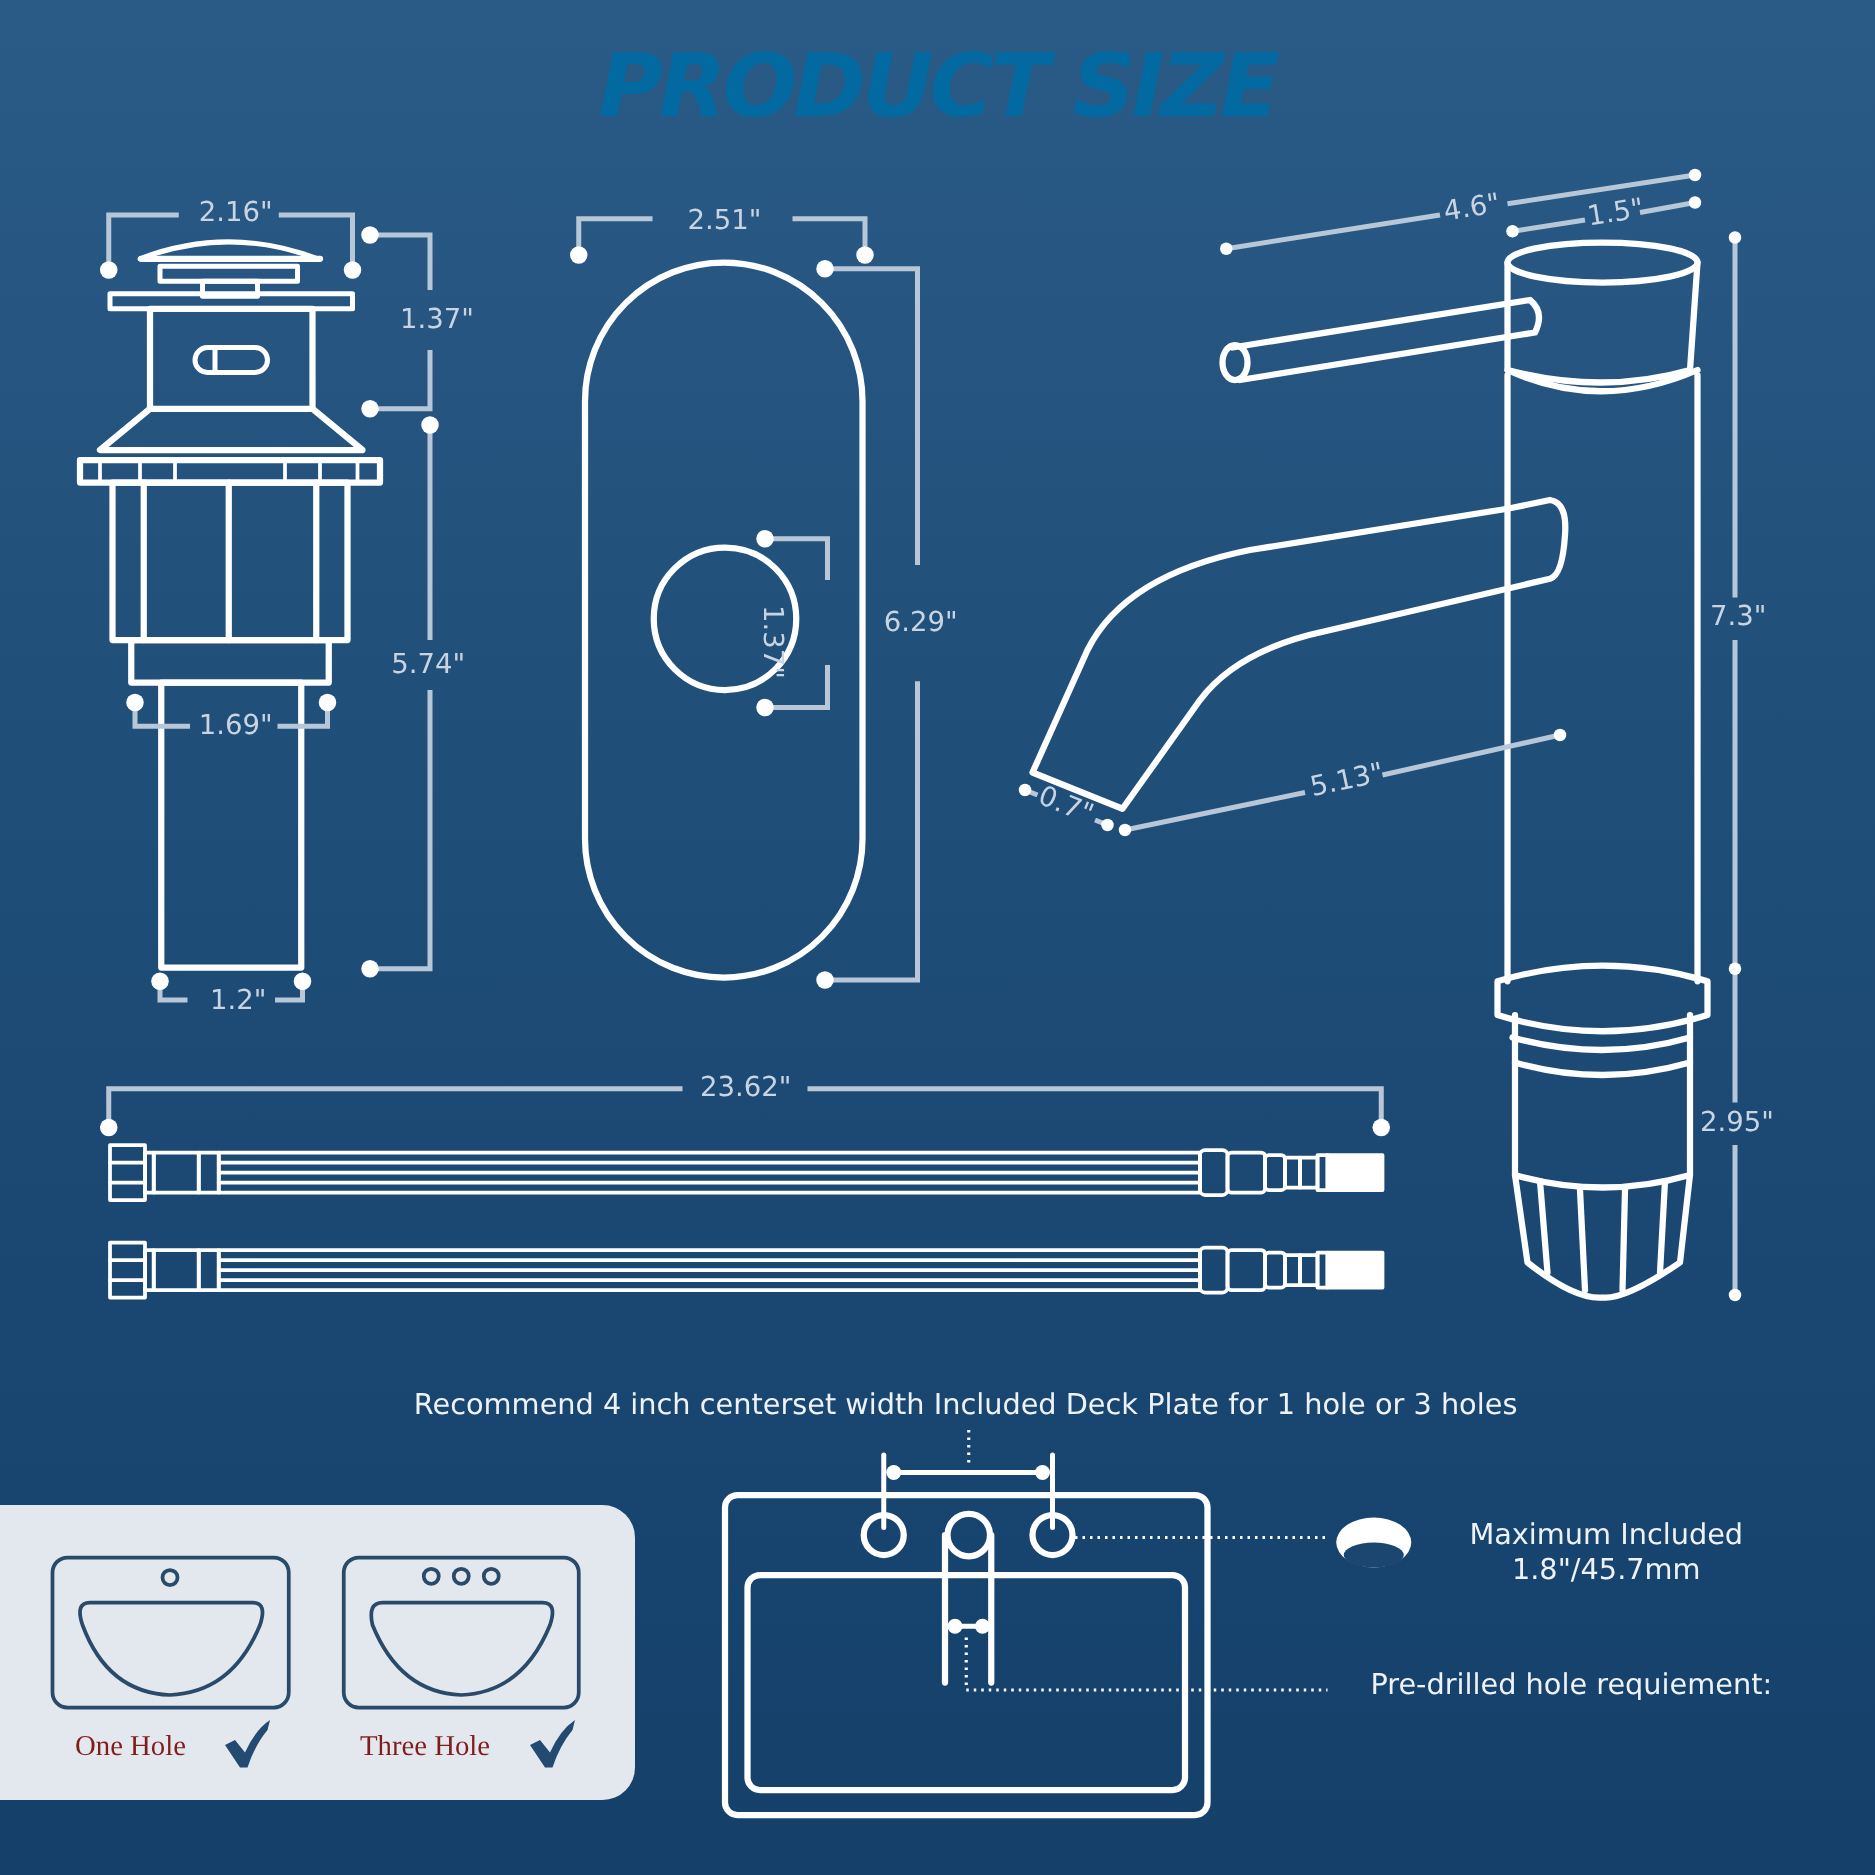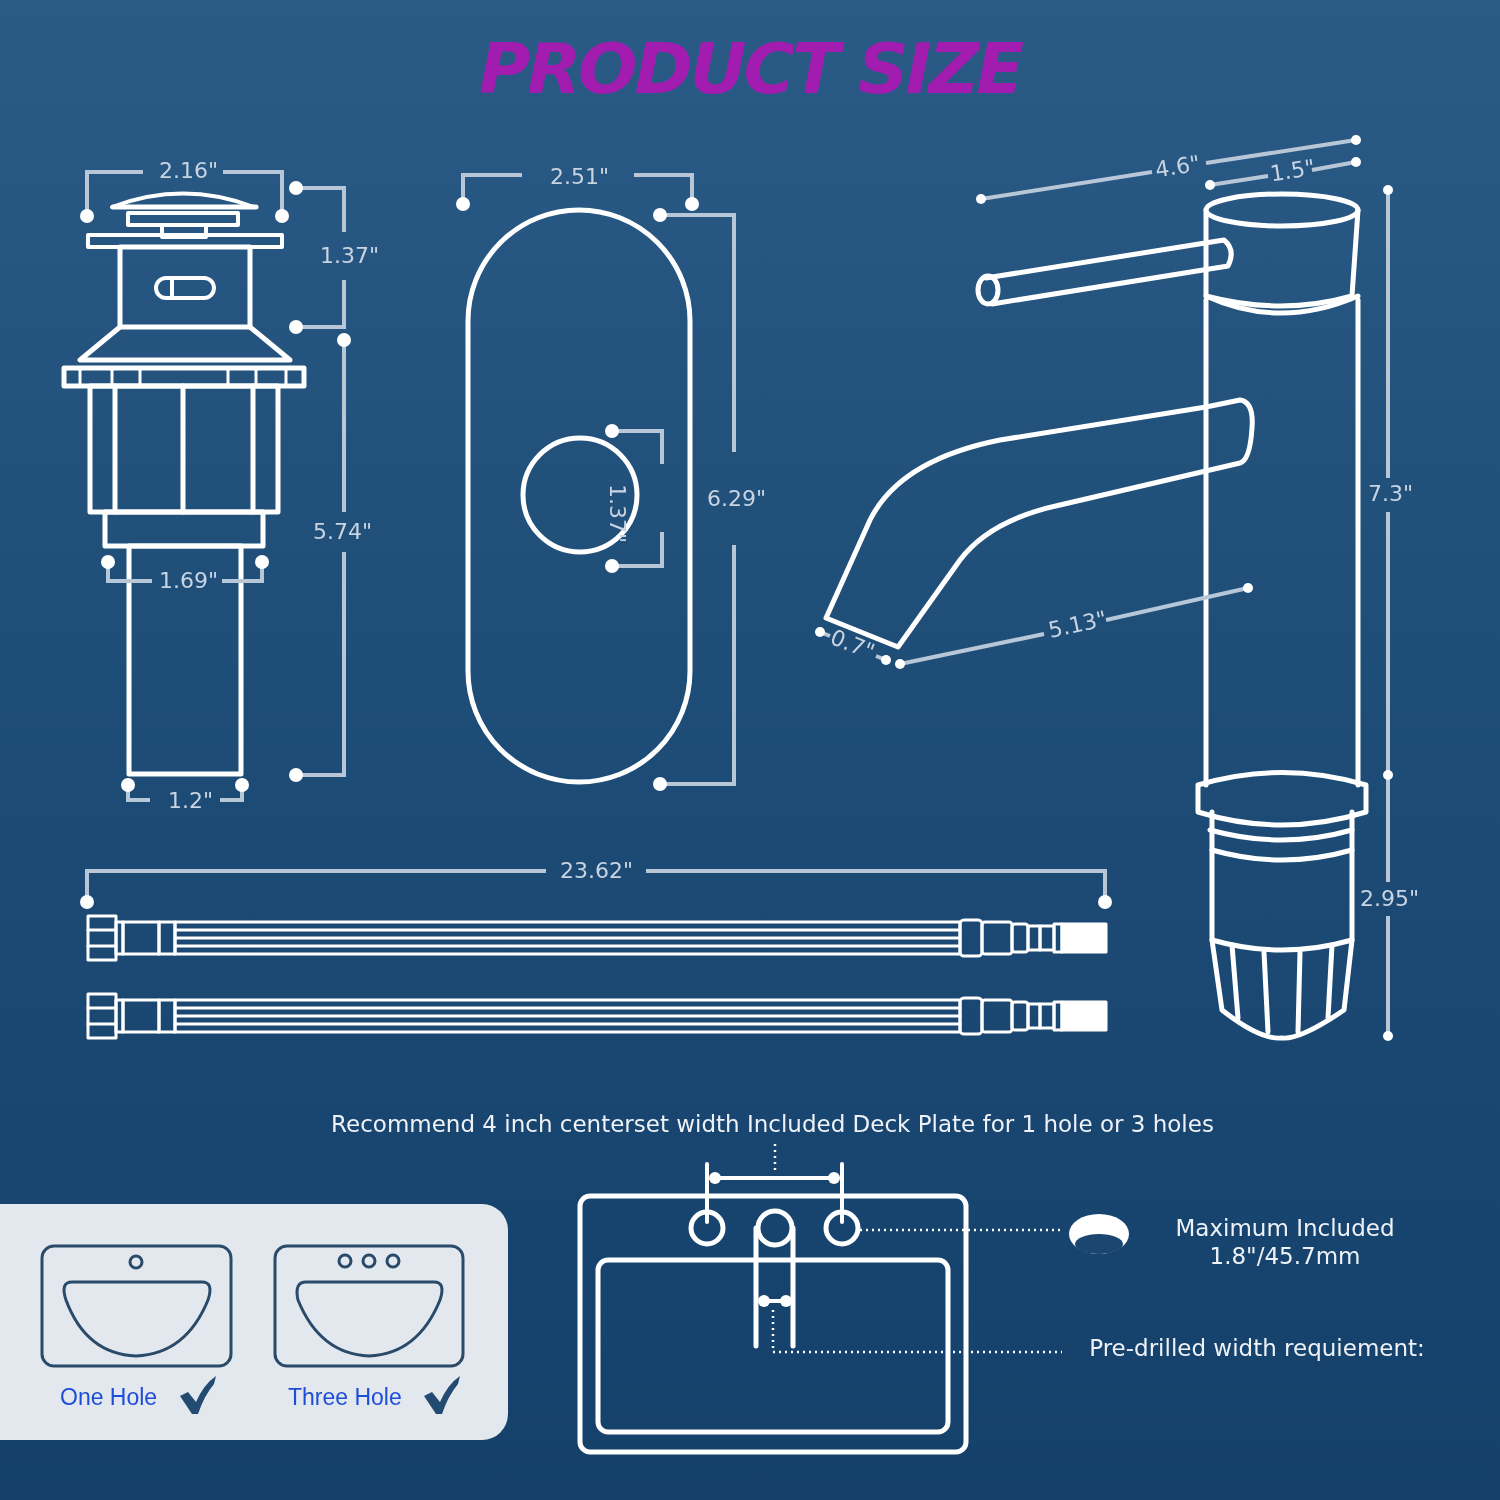--- a/index.html
+++ b/index.html
@@ -5,37 +5,37 @@
   html, body { margin:0; padding:0; }
   body {
     width:1500px; height:1500px; overflow:hidden; position:relative;
     background: linear-gradient(180deg, #2a5b86 0%, #1e4d77 45%, #14406a 100%);
     font-family: "Liberation Sans", "DejaVu Sans", sans-serif;
   }
   .stage { position:absolute; left:0; top:0; width:1500px; height:1500px; }
   .title {
     position:absolute; left:0; width:1500px; top:28px; text-align:center;
     font-family:"DejaVu Sans", sans-serif; font-weight:bold; font-style:italic;
-    font-size:70px; letter-spacing:-3px; color:#a21caf;
+    font-size:70px; letter-spacing:-3px; color:#0369a1;
   }
   .dim {
     position:absolute; color:#c8d4e2; font-size:22px;
     font-family:"DejaVu Sans", sans-serif; white-space:nowrap;
   }
   .note {
     position:absolute; color:#eef2f7; font-size:23px;
     font-family:"DejaVu Sans", sans-serif; text-align:center; white-space:nowrap;
   }
   .panel {
     position:absolute; left:0; top:1204px; width:508px; height:236px;
     background:#e3e7ee; border-radius:0 26px 26px 0;
   }
   .sink-label {
-    position:absolute; color:#1d4ed8; font-size:23px;
-    font-family:Liberation Sans, sans-serif; font-weight:300; white-space:nowrap;
+    position:absolute; color:#7f1d1d; font-size:23px;
+    font-family:Liberation Serif, serif; font-weight:300; white-space:nowrap;
   }
   svg { position:absolute; left:0; top:0; }
 </style>
 </head>
 <body>
 
 <div class="stage">
 
   <div class="title">PRODUCT SIZE</div>
 
@@ -265,21 +265,21 @@
   <div class="dim" style="left:1368px; top:481px;">7.3"</div>
   <div class="dim" style="left:1048px; top:612px; transform:rotate(-12deg);">5.13"</div>
   <div class="dim" style="left:830px; top:632px; transform:rotate(22deg);">0.7"</div>
   <div class="dim" style="left:1360px; top:886px;">2.95"</div>
 
   <div class="dim" style="left:560px; top:858px;">23.62"</div>
 
   <div class="note" style="left:0; width:1545px; top:1111px;">Recommend 4 inch centerset width Included Deck Plate for 1 hole or 3 holes</div>
   <div class="note" style="left:1140px; width:290px; top:1215px;">Maximum Included</div>
   <div class="note" style="left:1140px; width:290px; top:1243px;">1.8"/45.7mm</div>
-  <div class="note" style="left:1072px; width:370px; top:1335px;">Pre-drilled width requiement:</div>
+  <div class="note" style="left:1072px; width:370px; top:1335px;">Pre-drilled hole requiement:</div>
 
   <div class="panel">
     <svg width="508" height="236" viewBox="0 0 508 236">
       <g fill="none" stroke="#2a4a6a" stroke-width="3">
         <g>
           <rect x="42" y="42" width="189" height="120" rx="12"></rect>
           <circle cx="136" cy="58" r="6"></circle>
           <path d="M72 78 L202 78 Q214 78 208 96 Q186 150 136 152 Q86 150 66 96 Q60 78 72 78 Z"></path>
         </g>
         <g>

